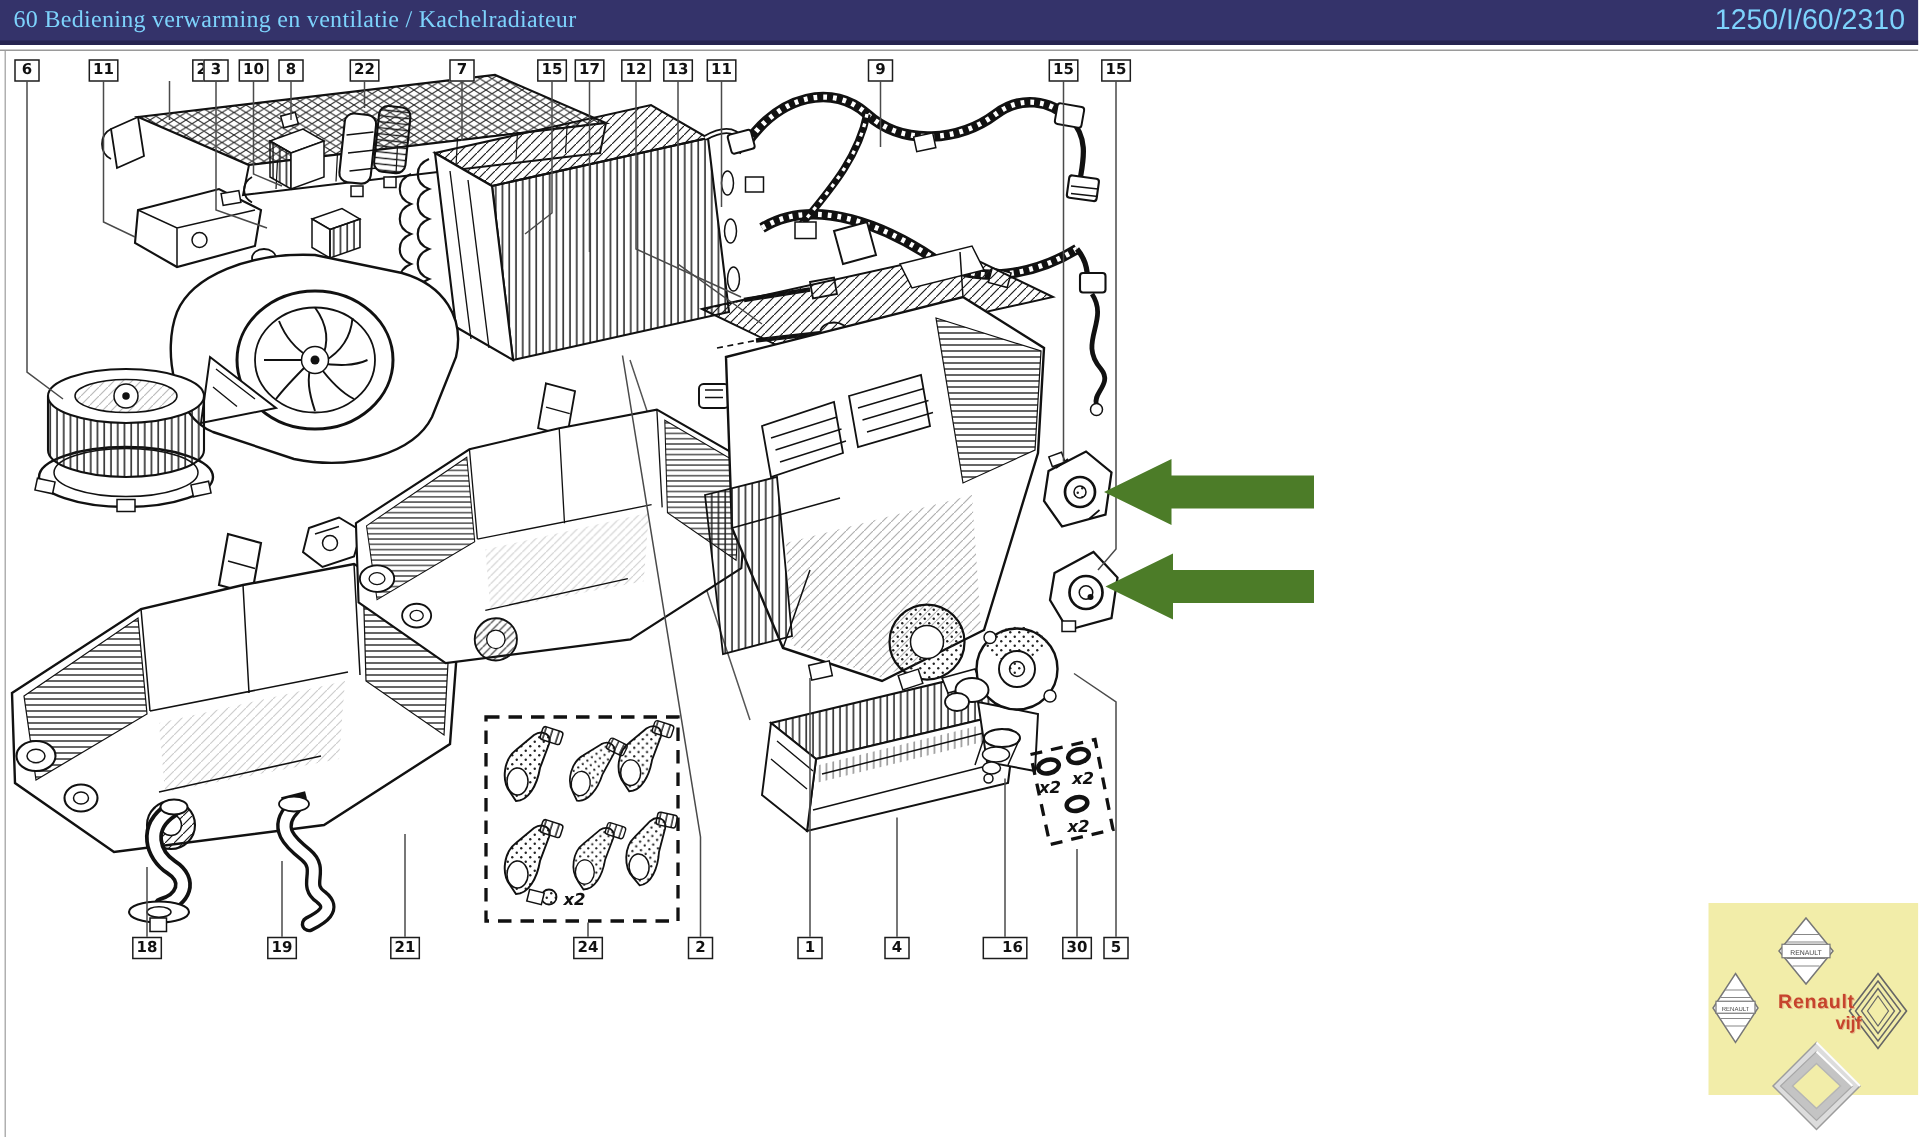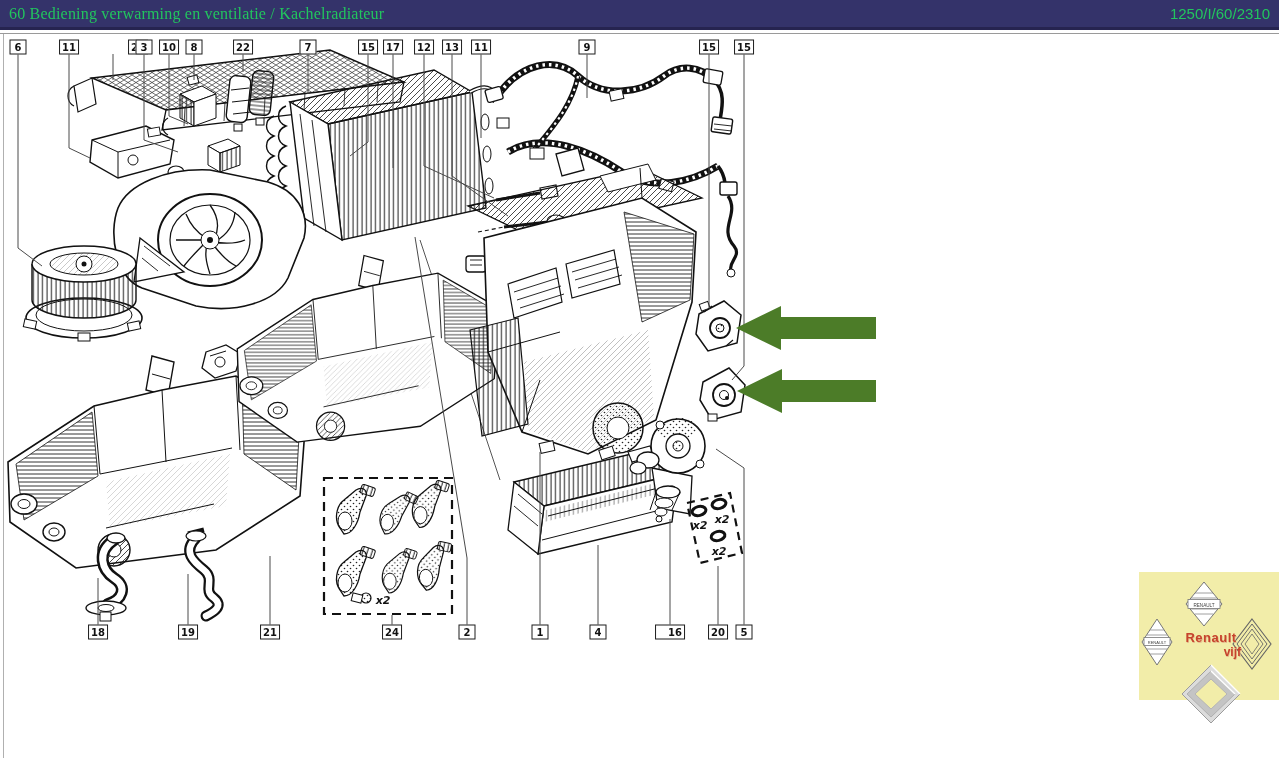--- a/index.html
+++ b/index.html
@@ -1,36 +1,36 @@
 <!DOCTYPE html>
 <html><head>
 <meta charset="utf-8">
 <style>
   html,body{margin:0;padding:0;background:#fff;}
   #page{position:relative;width:1279px;height:758px;overflow:hidden;background:#fff;
         font-family:"Liberation Sans",sans-serif;}
   
   #titlebar{position:absolute;left:0;top:0;width:100%;height:30px;background:#34336a;
-            border-bottom:3px solid #262450;color:#22c55e;display:flex;
+            border-bottom:3px solid #262450;color:#7dd3fc;display:flex;
             justify-content:space-between;align-items:center;padding:0 9px;box-sizing:border-box;}
   .t-title{font-family:"Liberation Serif",serif;font-size:16px;letter-spacing:.2px;}
-  .t-doc{font-family:"Liberation Sans",sans-serif;font-size:15px;}
+  .t-doc{font-family:"Liberation Sans",sans-serif;font-size:19px;}
   #frame-rule{position:absolute;left:0;top:33px;width:100%;height:1px;background:#9a9a9a;}
   #frame-left{position:absolute;left:3px;top:34px;width:1px;height:724px;background:#b0b0b0;}
   
   svg.layer{position:absolute;left:0;top:0;}
   
   .callout{position:absolute;transform:translate(-50%,-50%);background:#fff;
            border:1px solid #1d1d1d;color:#111;cursor:pointer;
            font:bold 10px "DejaVu Sans",sans-serif;min-width:11px;height:13px;
            line-height:13px;text-align:center;padding:0 2px;box-sizing:content-box;}
   .mult{position:absolute;transform:translate(-50%,-50%);color:#111;
         font:italic bold 11px "DejaVu Sans",sans-serif;}
   
-  #logo{position:absolute;left:1139px;top:572px;width:140px;height:128px;background:#f2eda9;}
+  #logo{position:absolute;left:1139px;top:602px;width:140px;height:128px;background:#f2eda9;}
   #logo .red-title{position:absolute;left:42px;top:58px;width:60px;text-align:center;
         font:bold 13px "Liberation Sans",sans-serif;color:#c6432c;
         text-shadow:.7px .7px 0 #e4b98c;letter-spacing:.5px;}
   #logo .red-sub{position:absolute;left:42px;top:73px;width:60px;text-align:right;
         font:bold 12px "Liberation Sans",sans-serif;color:#c6432c;
         text-shadow:.7px .7px 0 #e4b98c;}
 </style>
 </head>
 <body>
 
@@ -364,21 +364,21 @@
       <div class="callout" style="left: 709px; top: 47px;">15</div>
       <div class="callout" style="left: 744px; top: 47px;">15</div>
       <div class="callout" style="left: 98px; top: 632px;">18</div>
       <div class="callout" style="left: 188px; top: 632px;">19</div>
       <div class="callout" style="left: 270px; top: 632px;">21</div>
       <div class="callout" style="left: 392px; top: 632px;">24</div>
       <div class="callout" style="left: 467px; top: 632px;">2</div>
       <div class="callout" style="left: 540px; top: 632px;">1</div>
       <div class="callout" style="left: 598px; top: 632px;">4</div>
       <div class="callout" style="left: 670px; top: 632px; padding-left: 12px;">16</div>
-      <div class="callout" style="left: 718px; top: 632px;">20</div>
+      <div class="callout" style="left: 718px; top: 632px;">30</div>
       <div class="callout" style="left: 744px; top: 632px;">5</div>
       <div class="mult" style="left: 383px; top: 600px;">x2</div>
       <div class="mult" style="left: 700px; top: 525px;">x2</div>
       <div class="mult" style="left: 722px; top: 519px;">x2</div>
       <div class="mult" style="left: 719px; top: 551px;">x2</div>
     </div>
 
   <div id="logo">
     <svg width="140" height="156" viewBox="0 0 140 156">
 

